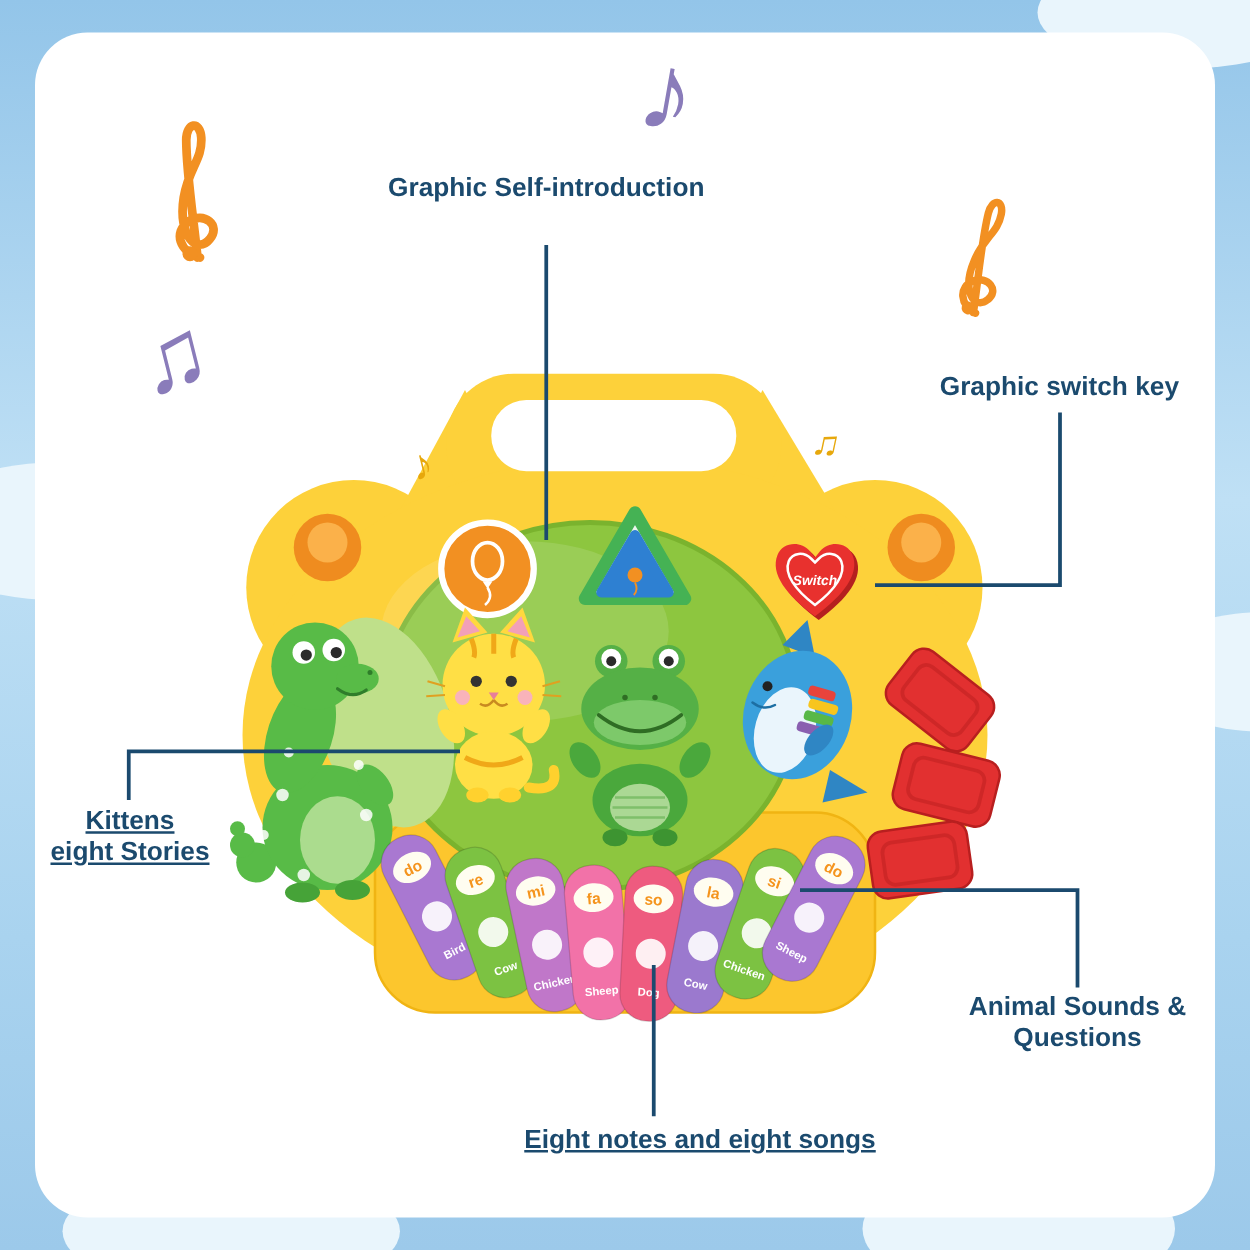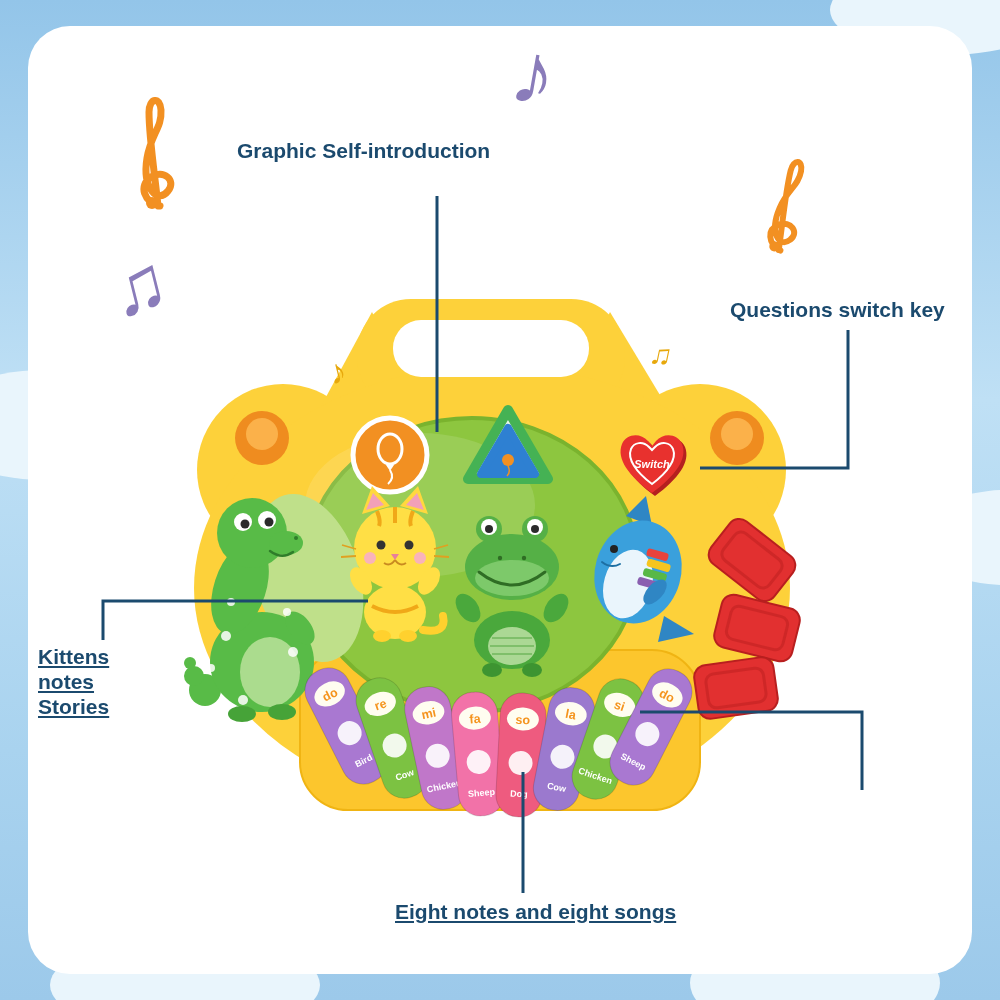--- a/index.html
+++ b/index.html
@@ -9,21 +9,21 @@
     background:linear-gradient(180deg,#93c5e9 0%,#bfe0f5 40%,#a9d3ef 75%,#9cc9ea 100%);
   }
   .cloud{position:absolute;background:#e9f5fc;border-radius:50%;}
   .card{
     position:absolute;left:28px;top:26px;right:28px;bottom:26px;
     background:#ffffff;border-radius:42px;
   }
   .layer{position:absolute;left:0;top:0;}
   .anno{
     position:absolute;color:#1b4a6e;font-weight:bold;font-size:21px;
-    line-height:1.2;text-align:left;
+    line-height:1.2;text-align:center;
   }
   .note-glyph{position:absolute;color:#8a7cba;line-height:1;}
   #connectors polyline{fill:none;stroke:#1b4a6e;stroke-width:3;}
   svg text{font-family:"Liberation Sans",sans-serif;}
 </style>
 </head>
 <body>
 
 <div class="cloud" style="left:-70px;top:370px;width:230px;height:110px;"></div>
 <div class="cloud" style="left:920px;top:490px;width:170px;height:95px;"></div>
@@ -258,23 +258,25 @@
   <polyline points="848,330 848,468 700,468"></polyline>
   <polyline points="103,640 103,601 368,601"></polyline>
   <polyline points="862,790 862,712 640,712"></polyline>
   <polyline points="523,893 523,772"></polyline>
 </svg>
 
 <div class="anno" style="left:237px;top:138px;width:400px;">
   <div>Graphic Self-introduction</div>
 </div>
 <div class="anno" style="left:730px;top:297px;width:235px;">
-  <div>Questions switch key</div>
+  <div>Graphic switch key</div>
 </div>
 <div class="anno" style="left:38px;top:644px;width:132px;text-decoration:underline;">
   <div>Kittens</div>
-  <div>notes Stories</div>
+  <div>eight Stories</div>
 </div>
 <div class="anno" style="left:737px;top:793px;width:250px;">
+  <div>Animal Sounds &amp;</div>
+  <div>Questions</div>
 </div>
 <div class="anno" style="left:395px;top:899px;width:330px;text-decoration:underline;">
   <div>Eight notes and eight songs</div>
 </div>
 
 </body></html>

